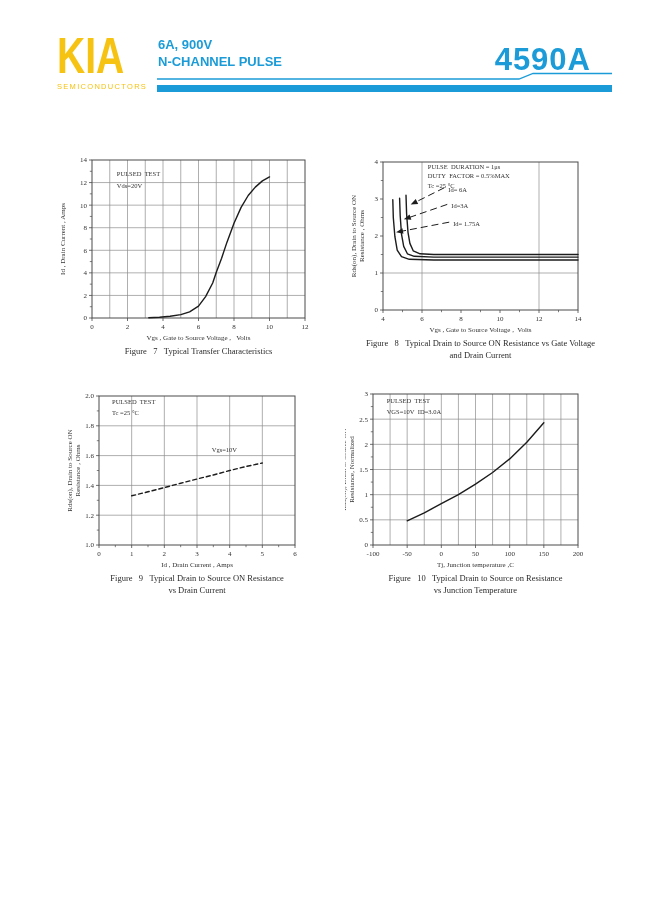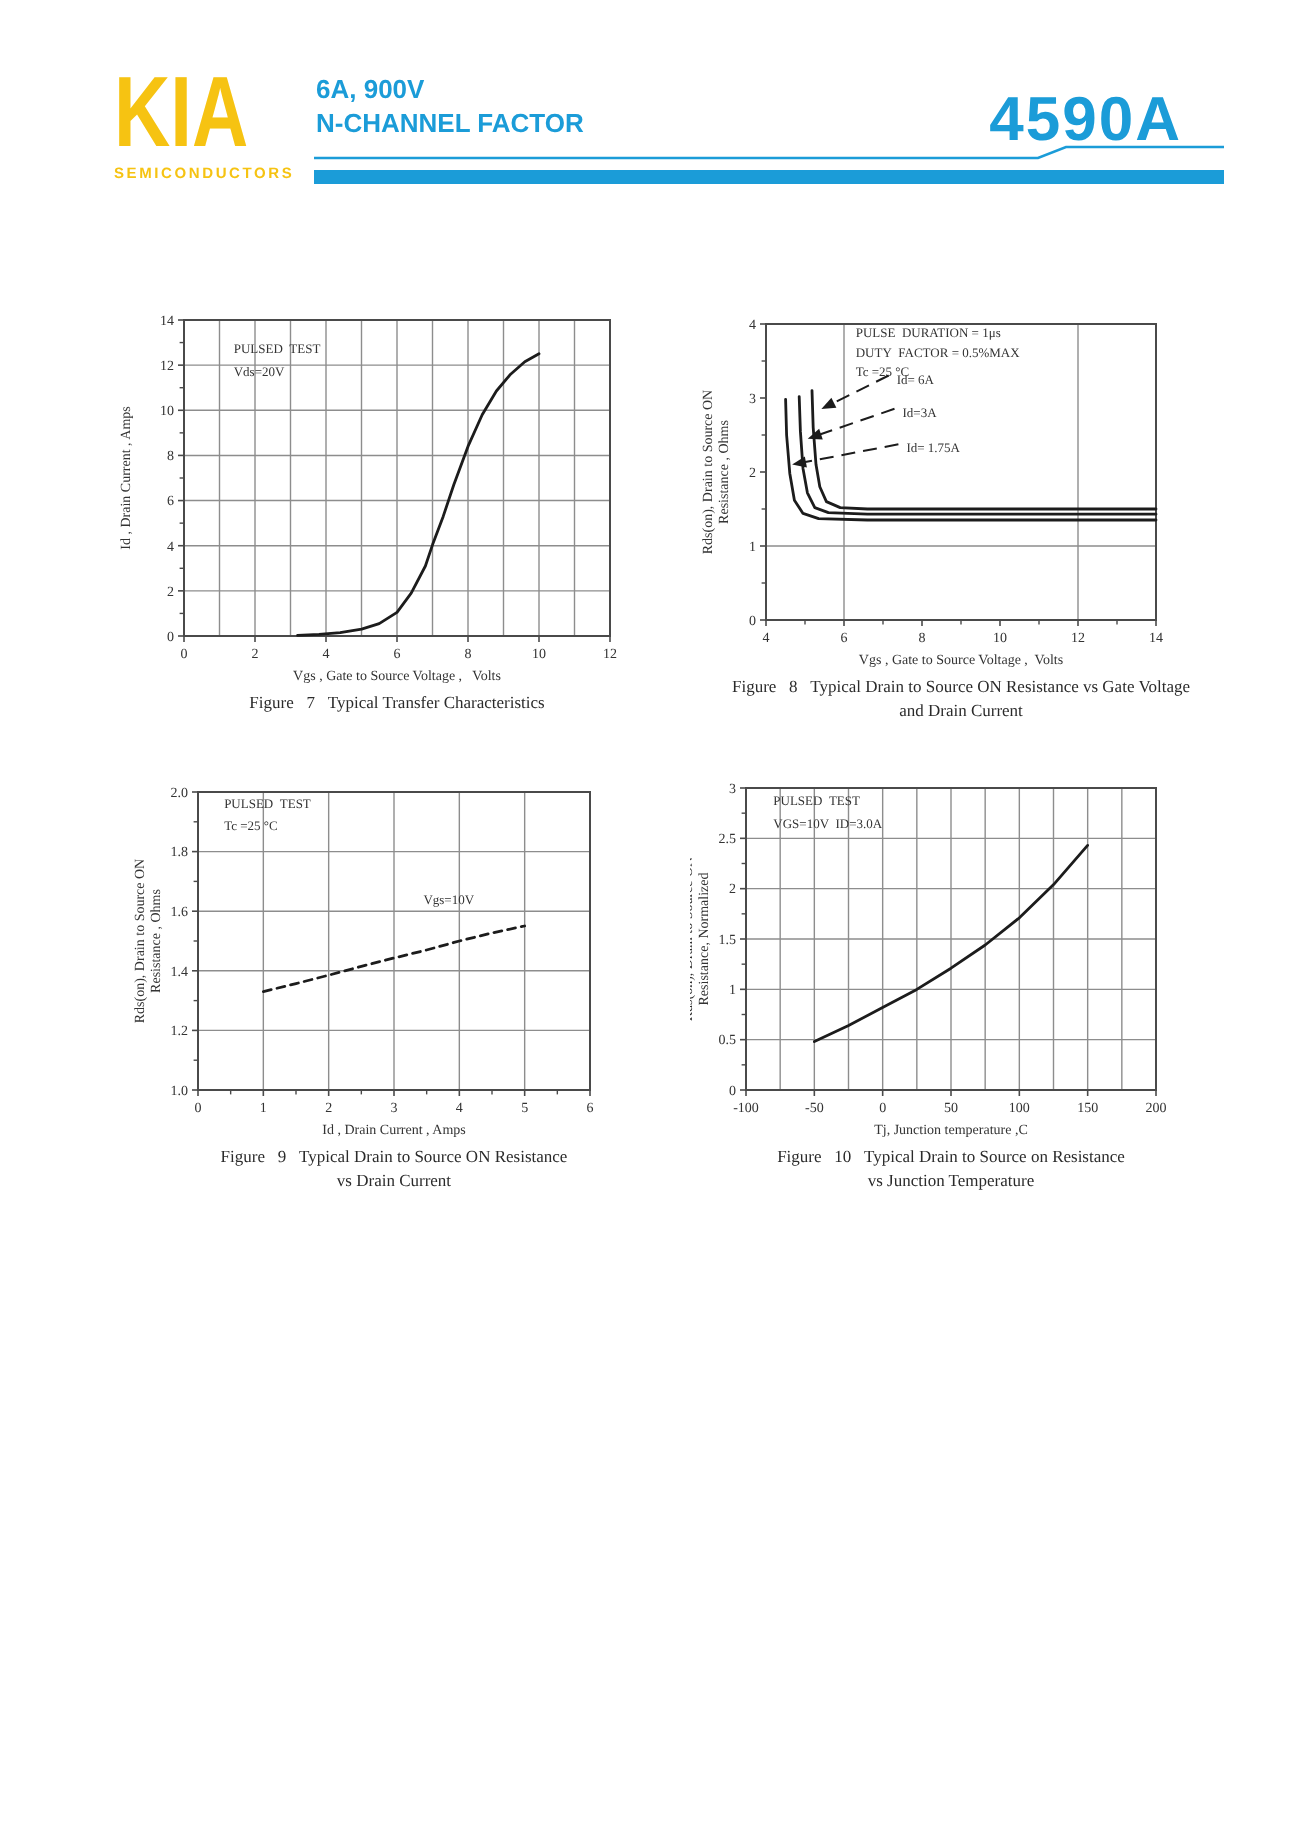--- a/index.html
+++ b/index.html
@@ -12,21 +12,21 @@
     font-family:"Liberation Sans", sans-serif;overflow:hidden;
   }
   
   .logo{
     position:absolute;left:57px;top:34px;
     font-size:50px;font-weight:bold;line-height:44px;color:var(--yellow);
     transform:scaleX(0.78);transform-origin:left top;letter-spacing:0;
   }
   .logo-sub{
     position:absolute;left:57px;top:82px;
-    font-size:7.5px;font-weight:bold;letter-spacing:1.3px;color:var(--yellow);
+    font-size:7.5px;font-weight:normal;letter-spacing:1.3px;color:var(--yellow);
   }
   .subtitle{
     position:absolute;left:158px;top:36px;
     color:var(--accent);font-weight:bold;font-size:13px;line-height:17px;
   }
   .part-number{
     position:absolute;right:58px;top:42px;
     color:var(--accent);font-size:31px;font-weight:700;letter-spacing:1px;
   }
   .header-rule{position:absolute;left:157px;top:70px;}
@@ -57,21 +57,21 @@
 </head>
 <body>
 
 <div class="page">
 
   <header>
     <div class="logo">KIA</div>
     <div class="logo-sub">SEMICONDUCTORS</div>
     <div class="subtitle">
       <div>6A, 900V</div>
-      <div>N-CHANNEL FACTOR</div>
+      <div>N-CHANNEL PULSE</div>
     </div>
     <div class="part-number">4590A</div>
     <svg class="header-rule" width="455" height="26">
       <polyline points="0,9 362,9 376,3.5 455,3.5" fill="none" stroke="#1b9cd8" stroke-width="1.3"></polyline>
       <rect x="0" y="15" width="455" height="7" fill="#1b9cd8"></rect>
     </svg>
   </header>
 
   <main>
     <figure id="fig7"><svg width="300" height="218" viewBox="0 0 300 218">

